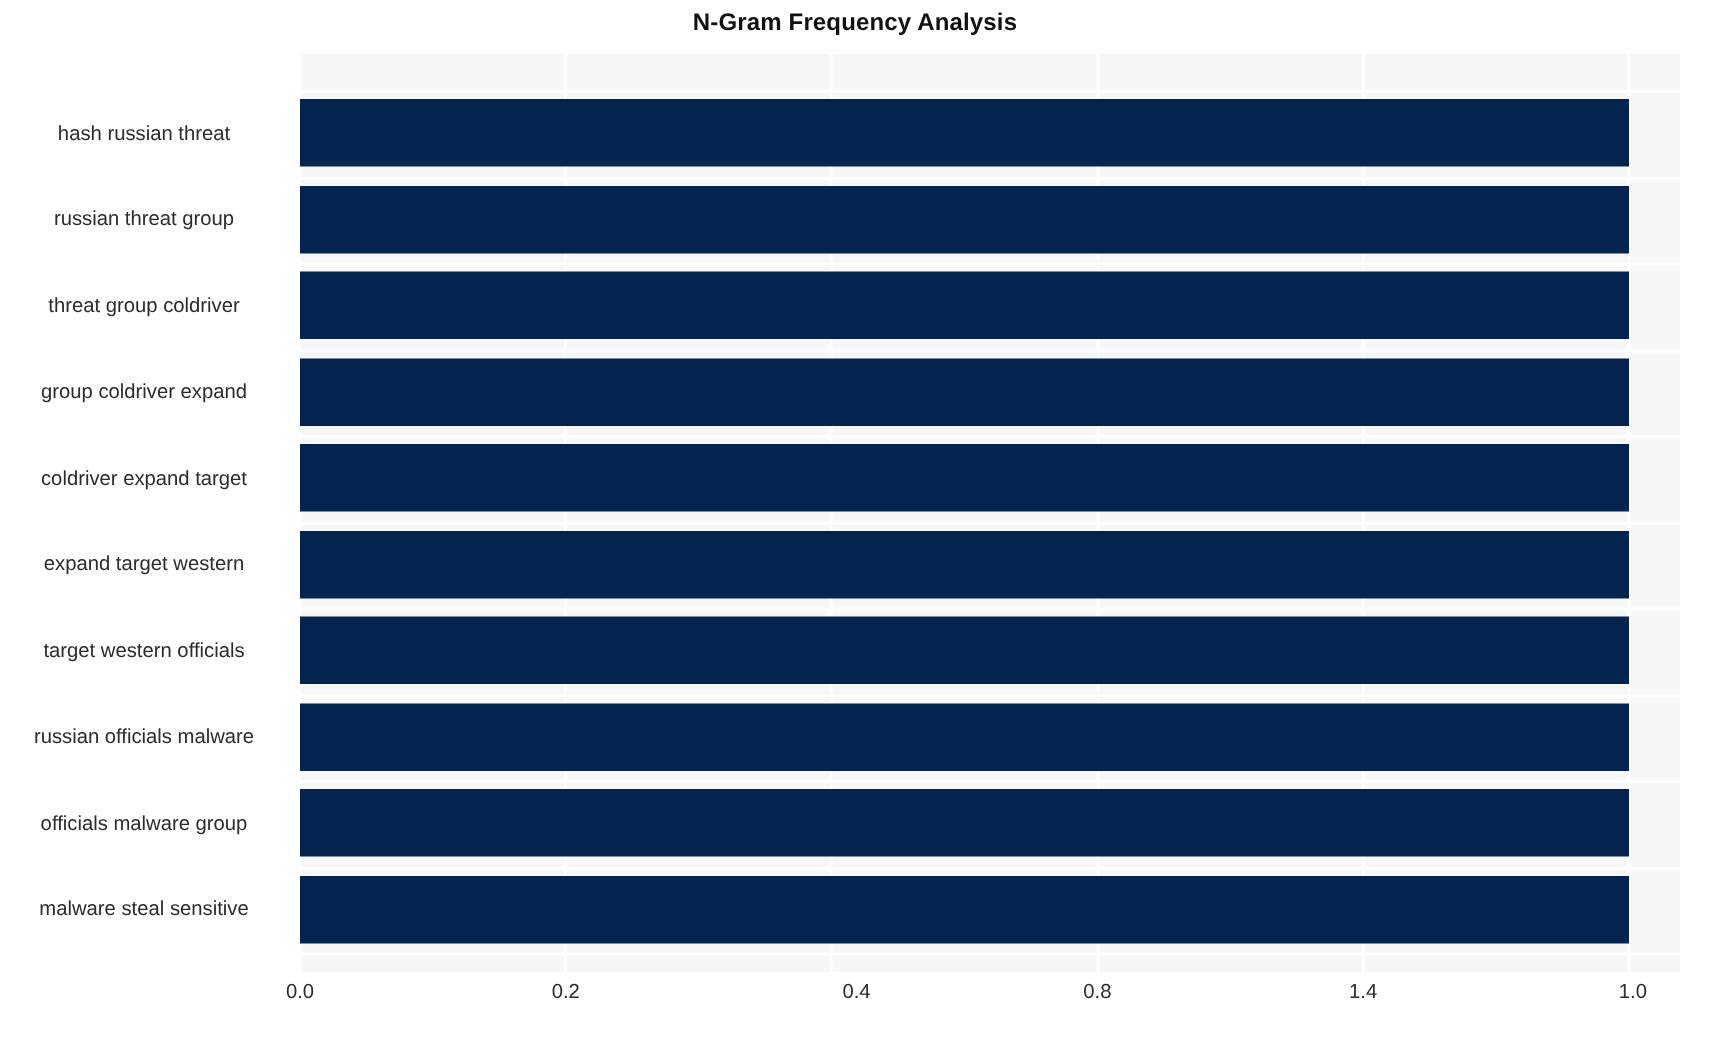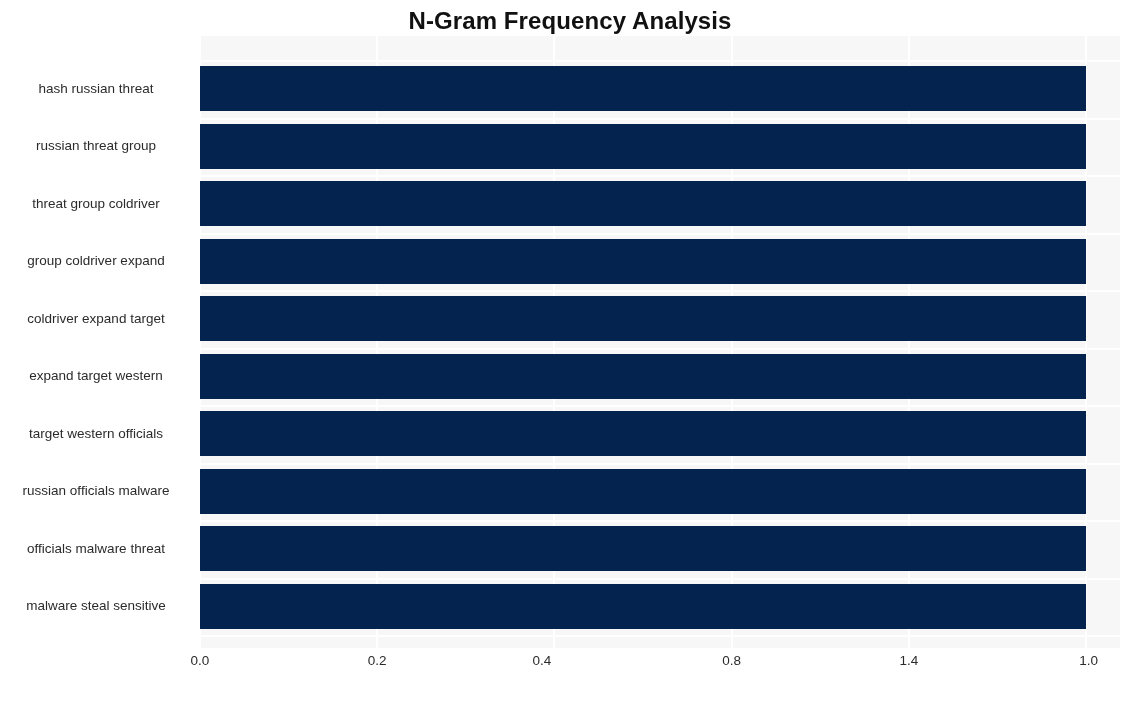--- a/index.html
+++ b/index.html
@@ -24,21 +24,21 @@
     background: #ffffff;
   }
 
   
   #chart-title {
     position: absolute;
     left: 0;
     top: 7px;
     width: 1140px;
     text-align: center;
-    font-size: 24px;
+    font-size: 16px;
     font-weight: bold;
     color: #111111;
     letter-spacing: 0.1px;
   }
 
   
   #plot-area {
     position: absolute;
     left: 200px;
     top: 36px;
@@ -163,27 +163,27 @@
 
   <div id="y-axis-labels">
       <div class="ytick" style="top: 44.5px;">hash russian threat</div>
       <div class="ytick" style="top: 102px;">russian threat group</div>
       <div class="ytick" style="top: 159.5px;">threat group coldriver</div>
       <div class="ytick" style="top: 217px;">group coldriver expand</div>
       <div class="ytick" style="top: 274.5px;">coldriver expand target</div>
       <div class="ytick" style="top: 332px;">expand target western</div>
       <div class="ytick" style="top: 389.5px;">target western officials</div>
       <div class="ytick" style="top: 447px;">russian officials malware</div>
-      <div class="ytick" style="top: 504.5px;">officials malware threat</div>
+      <div class="ytick" style="top: 504.5px;">officials malware group</div>
       <div class="ytick" style="top: 562px;">malware steal sensitive</div>
     </div>
 
   <div id="x-axis-labels">
       <div class="xtick" style="left: 200px;">0.0</div>
       <div class="xtick" style="left: 377.2px;">0.2</div>
-      <div class="xtick" style="left: 542px; text-align: center;">0.4</div>
+      <div class="xtick" style="left: 571px; text-align: center;">0.4</div>
       <div class="xtick" style="left: 731.6px;">0.8</div>
       <div class="xtick" style="left: 908.8px;">1.4</div>
       <div class="xtick" style="left: 1058px; text-align: right;">1.0</div>
     </div>
 
 
 </div>
 
 </body></html>

